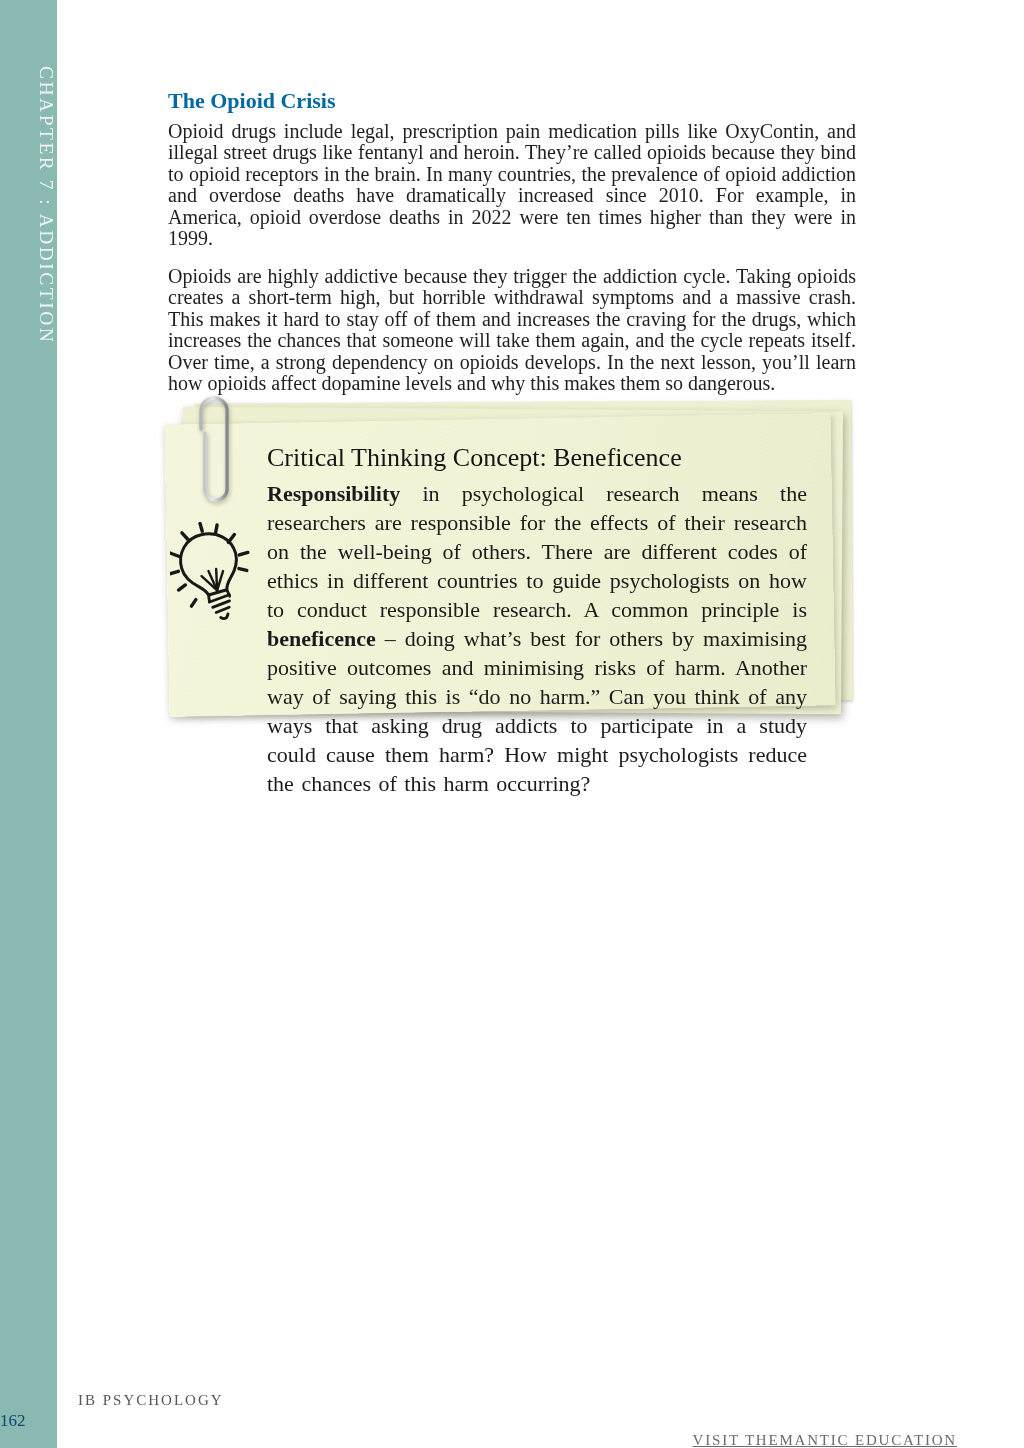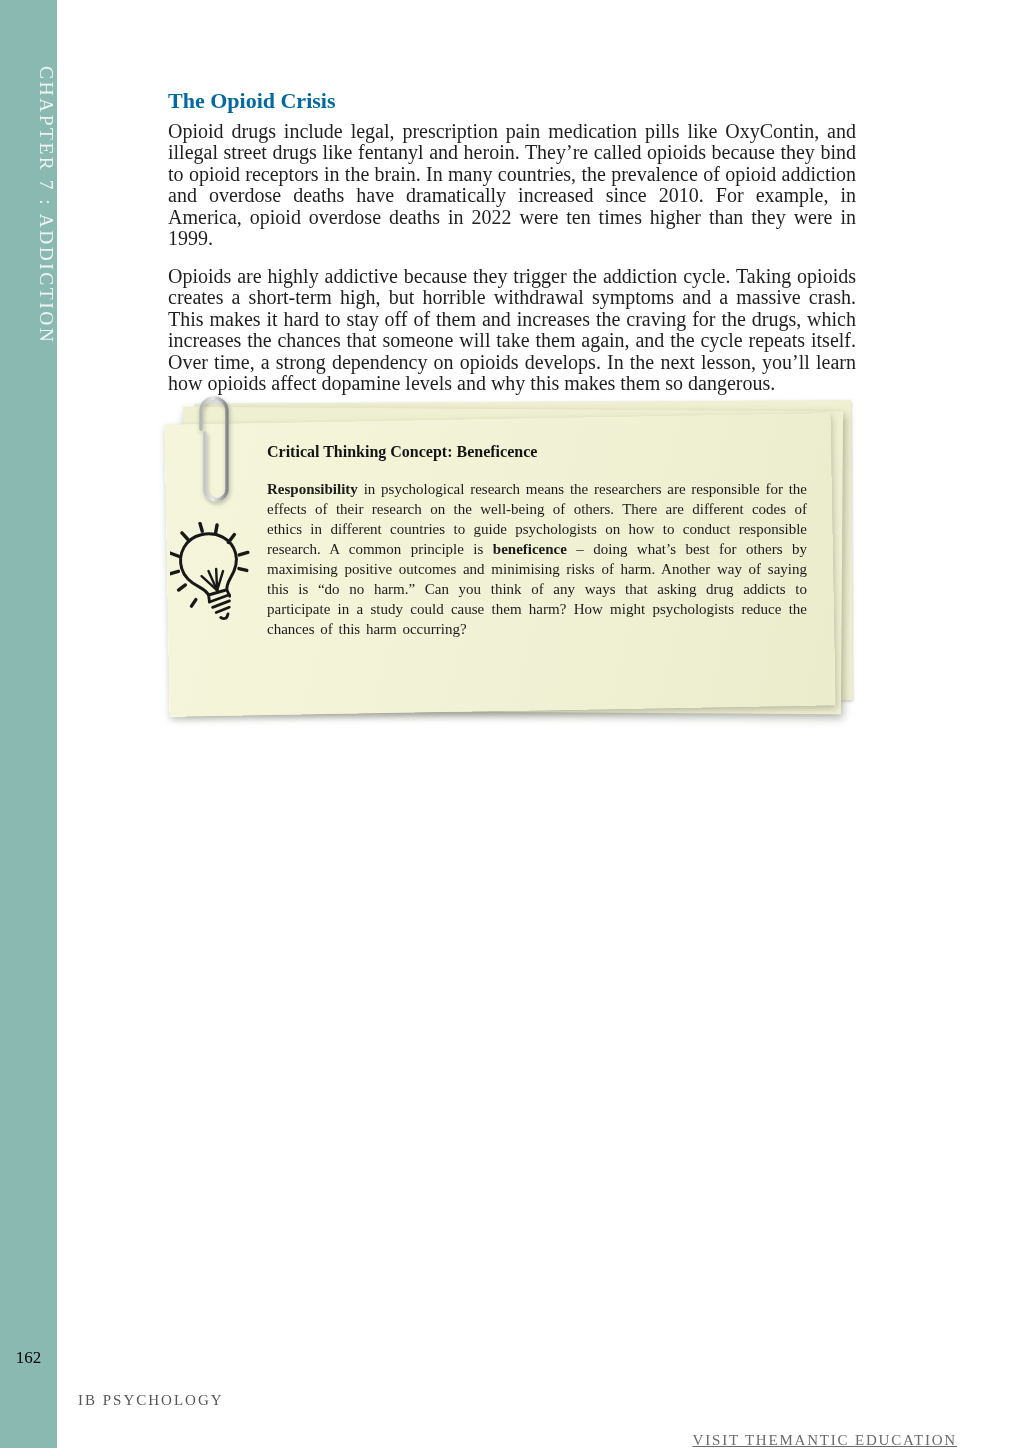--- a/index.html
+++ b/index.html
@@ -20,23 +20,23 @@
     background:#8ab9b1;
   }
   .chapter-label {
     position:absolute; top:66px; left:0;
     width:57px; display:flex; justify-content:center;
     writing-mode:vertical-rl;
     font-size:19.5px; letter-spacing:2.5px;
     color:#edf4f2;
   }
   .page-number {
-    position:absolute; top:1348px; left:0;
-    width:57px; text-align:center;
-    font-size:17px; color:#000000;
+    position:absolute; top:1411px; left:0;
+    width:57px; text-align:left;
+    font-size:17px; color:#0c4a6e;
   }
 
   
   .section-heading {
     position:absolute; left:168px; top:88px;
     font-size:22px; font-weight:600; color:#0369a1;
   }
   .body-paragraph {
     position:absolute; left:168px; width:688px;
     font-size:20px; line-height:21.4px;
@@ -57,25 +57,25 @@
   }
   .card-back { left:36px; top:9px;  width:656px; height:300px; transform:rotate(-0.3deg); }
   .card-mid  { left:22px; top:16px; width:660px; height:303px; transform:rotate(0.4deg);
                box-shadow:2px 4px 8px rgba(90,90,75,0.45); }
   .card-front{ left:7px;  top:26px; width:666px; height:292px; transform:rotate(-1deg);
                background:linear-gradient(105deg,#f4f5da 0%,#f1f2d5 55%,#eaeccc 100%);
                box-shadow:1px 3px 7px rgba(100,100,85,0.40); }
 
   .note-card-title {
     position:absolute; left:107px; top:50px;
-    font-size:16px; font-weight:700; color:#141414;
+    font-size:26px; font-weight:400; color:#141414;
   }
   .note-card-body {
     position:absolute; left:107px; top:86px; width:540px;
-    font-size:15px; line-height:20px; word-spacing:2px;
+    font-size:22px; line-height:29px; word-spacing:2px;
     text-align:justify; color:#1b1b1b;
   }
   .bold-word { font-weight:700; }
 
   .paperclip { position:absolute; left:36px; top:-4px;
                filter:drop-shadow(1px 2px 2px rgba(0,0,0,0.28)); }
   .lightbulb { position:absolute; left:10px; top:129px; }
 
   
   .footer-book-title {

